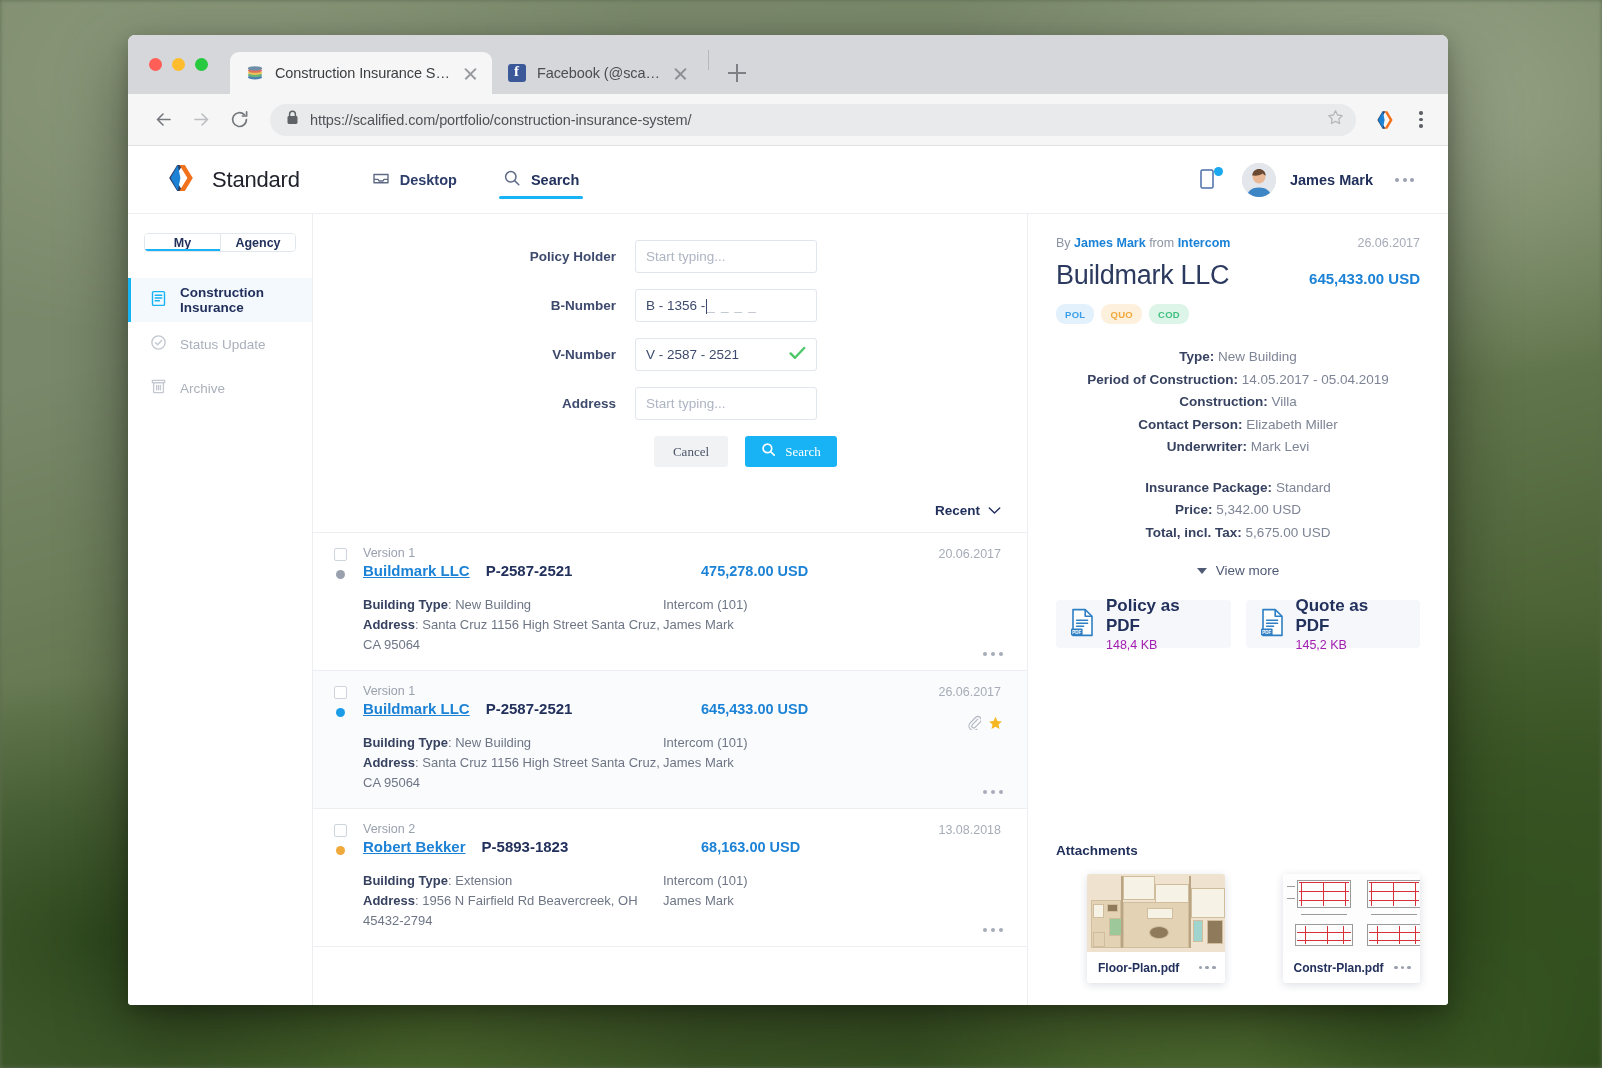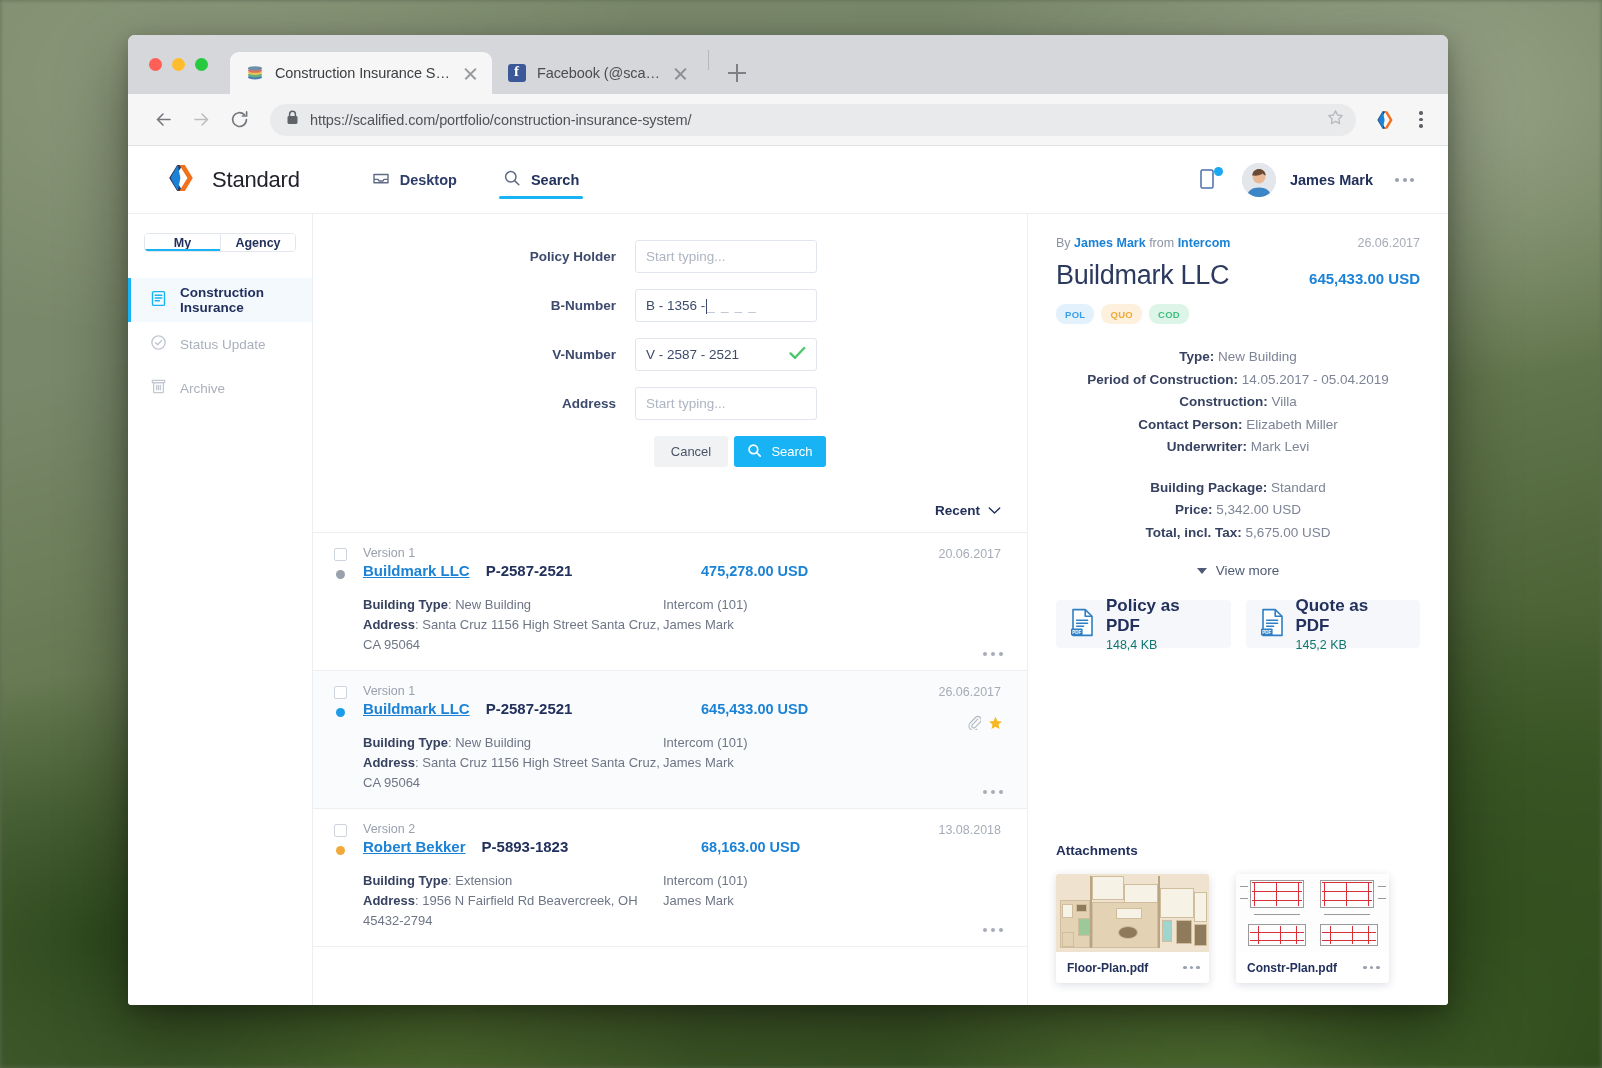--- a/index.html
+++ b/index.html
@@ -392,23 +392,24 @@
   .masked { color: #b9c0cc; letter-spacing: 1.2px; }
   .checkok {
     position: absolute;
     right: 10px;
     color: #4cc76a;
     font-size: 16px;
     font-weight: bold;
   }
   .btnrow {
     display: flex;
-    gap: 6px;
+    gap: 17px;
     padding-left: 341px;
     margin-top: 14px;
+    font-family: Liberation Serif, serif;
   }
   .btn {
     height: 31px;
     border-radius: 3px;
     display: flex;
     align-items: center;
     justify-content: center;
     gap: 9px;
     font-size: 13px;
     padding: 0 20px;
@@ -597,36 +598,37 @@
     height: 48px;
     background: #f5f7fa;
     border-radius: 4px;
     display: flex;
     align-items: center;
     gap: 11px;
     padding: 0 14px;
   }
   .pdf-txt { display: flex; flex-direction: column; gap: 2px; }
   .pdf-name { font-size: 17px; font-weight: bold; color: #22305c; }
-  .pdf-size { font-size: 12.5px; color: #0f766e; }
+  .pdf-size { font-size: 12.5px; color: #a21caf; }
 
   .attachments { margin-top: auto; padding-bottom: 22px; }
   .att-title {
     font-size: 13.5px;
     font-weight: bold;
     color: #22305c;
     margin-bottom: 16px;
   }
   .att-row { display: flex; gap: 27px; }
   .att-card {
     width: 153px;
     background: #fff;
     border-radius: 3px;
     box-shadow: 0 2px 9px rgba(40,52,85,0.16);
     overflow: hidden;
+    margin-left: 31px;
   }
   .att-thumb { height: 78px; position: relative; overflow: hidden; }
   .att-foot {
     height: 31px;
     display: flex;
     align-items: center;
     padding: 0 9px 0 11px;
   }
   .att-name { font-size: 12px; font-weight: bold; color: #22305c; }
   .att-kebab { margin-left: auto; display: flex; gap: 3px; }
@@ -1036,21 +1038,21 @@
 
         <div class="d-specs">
           <div class="d-spec"><b>Type:</b> <span>New Building</span></div>
           <div class="d-spec"><b>Period of Construction:</b> <span>14.05.2017 - 05.04.2019</span></div>
           <div class="d-spec"><b>Construction:</b> <span>Villa</span></div>
           <div class="d-spec"><b>Contact Person:</b> <span>Elizabeth Miller</span></div>
           <div class="d-spec"><b>Underwriter:</b> <span>Mark Levi</span></div>
 
           <div class="d-gap"></div>
 
-          <div class="d-spec"><b>Building Package:</b> <span>Standard</span></div>
+          <div class="d-spec"><b>Insurance Package:</b> <span>Standard</span></div>
           <div class="d-spec"><b>Price:</b> <span>5,342.00 USD</span></div>
           <div class="d-spec"><b>Total, incl. Tax:</b> <span>5,675.00 USD</span></div>
         </div>
 
         <div class="viewmore">
           <span class="caret-down"></span>
           <span>View more</span>
         </div>
 
         <div class="pdfrow">

